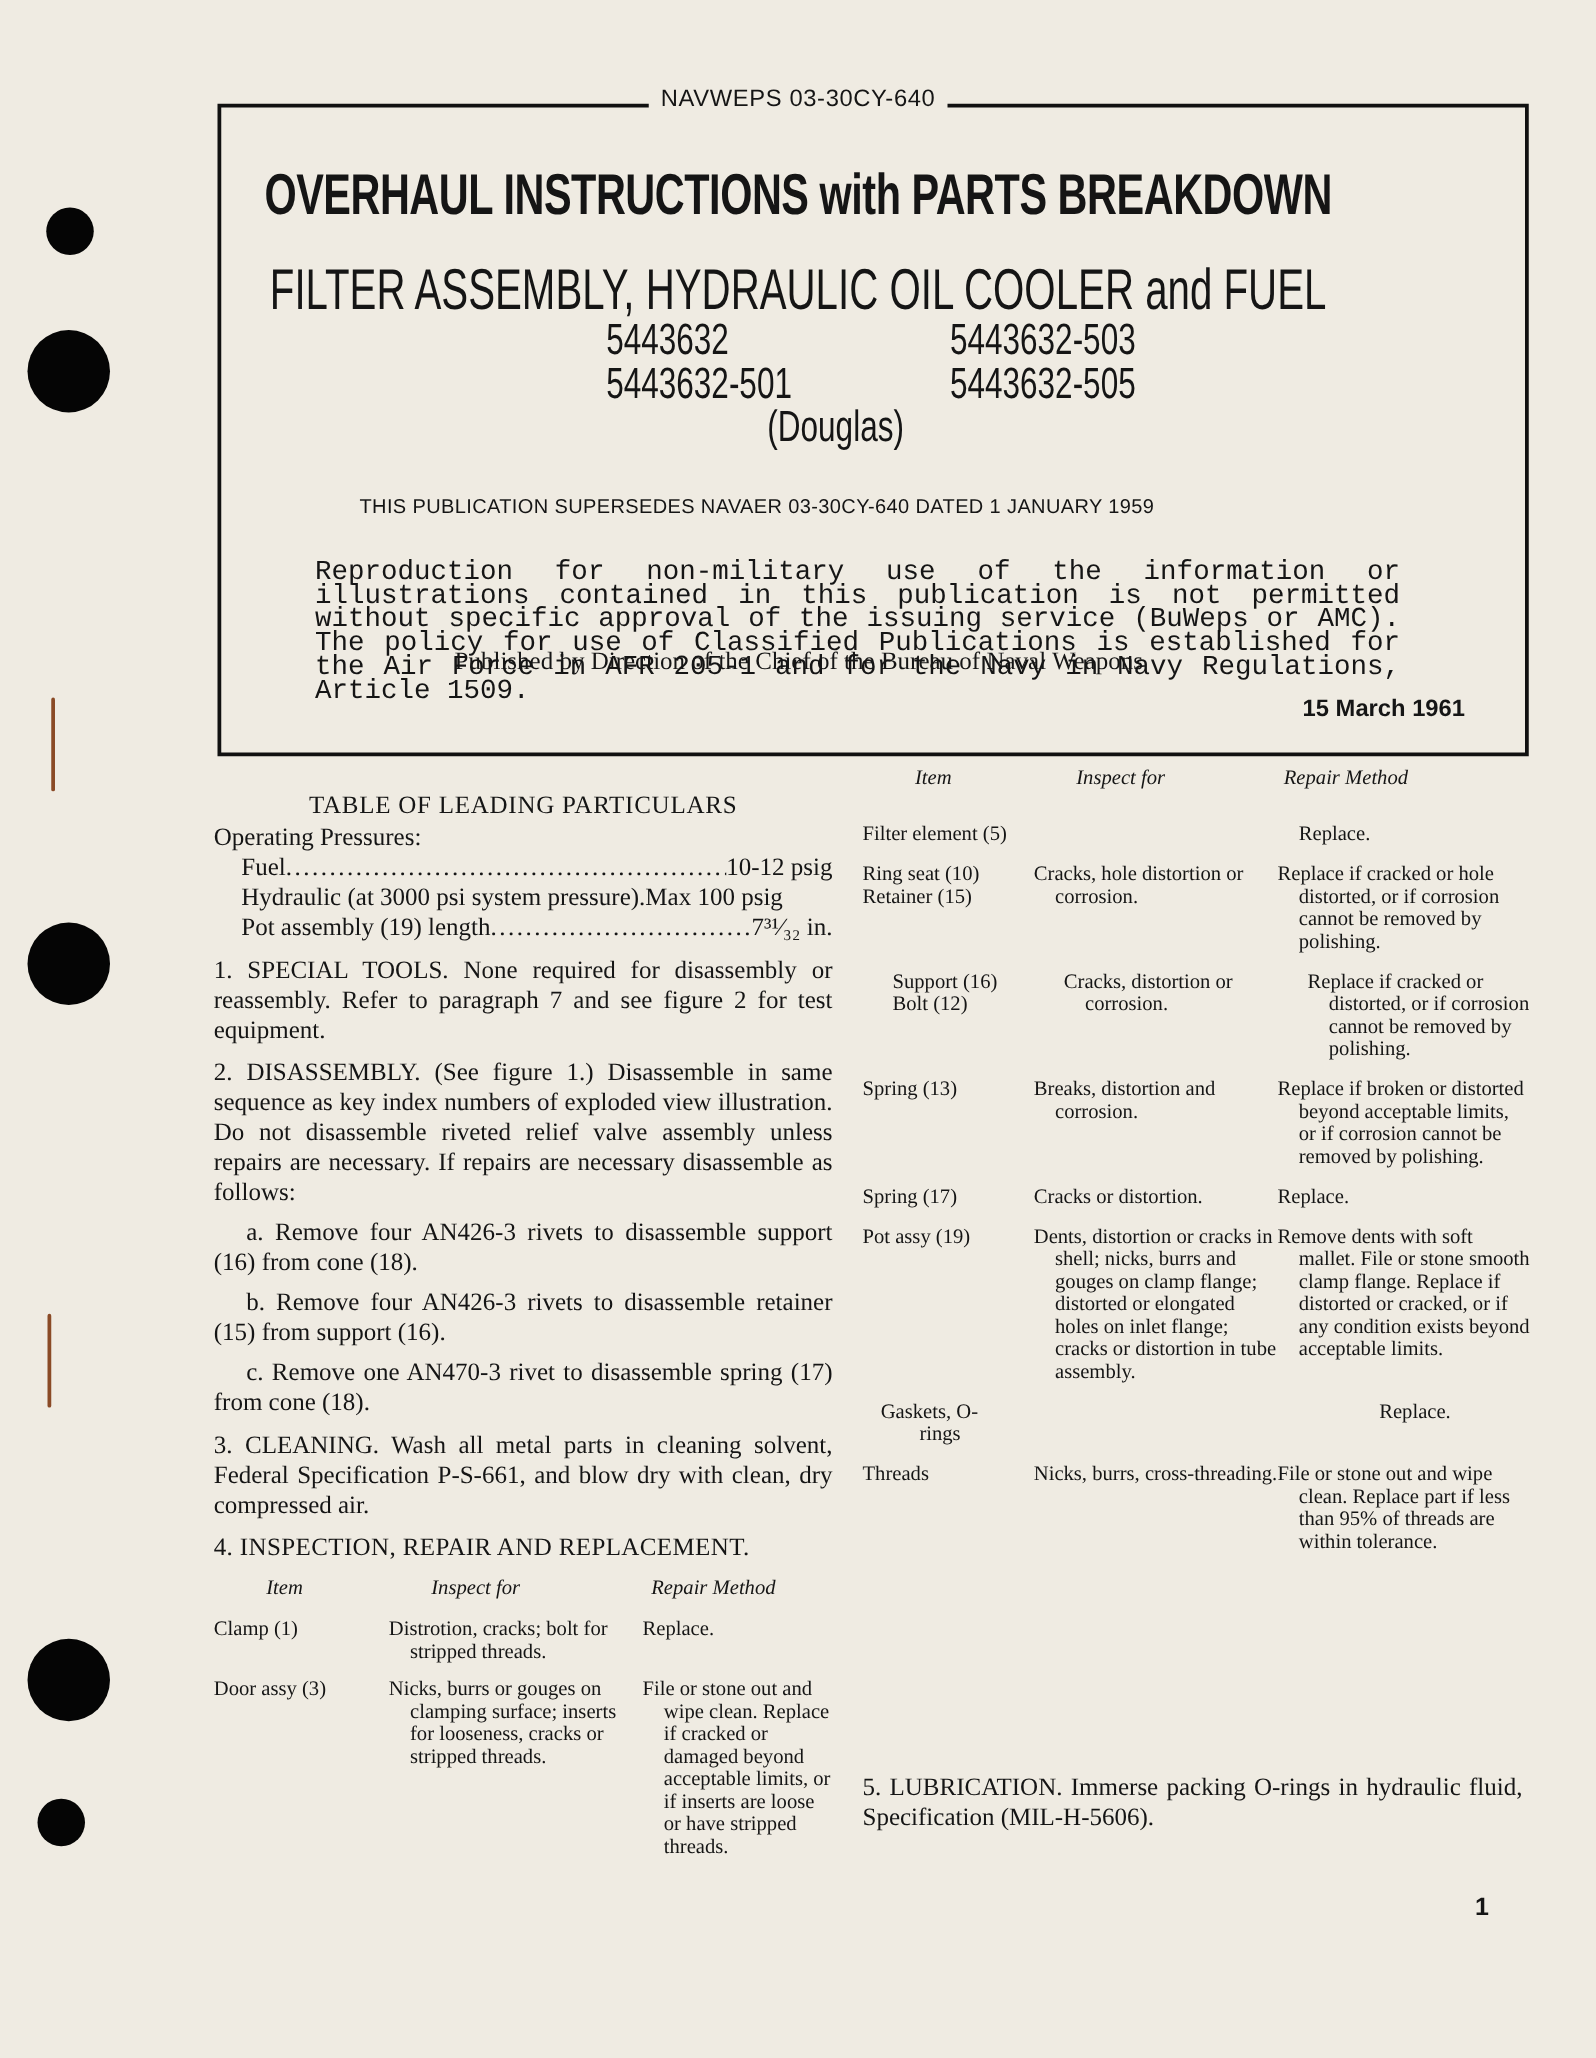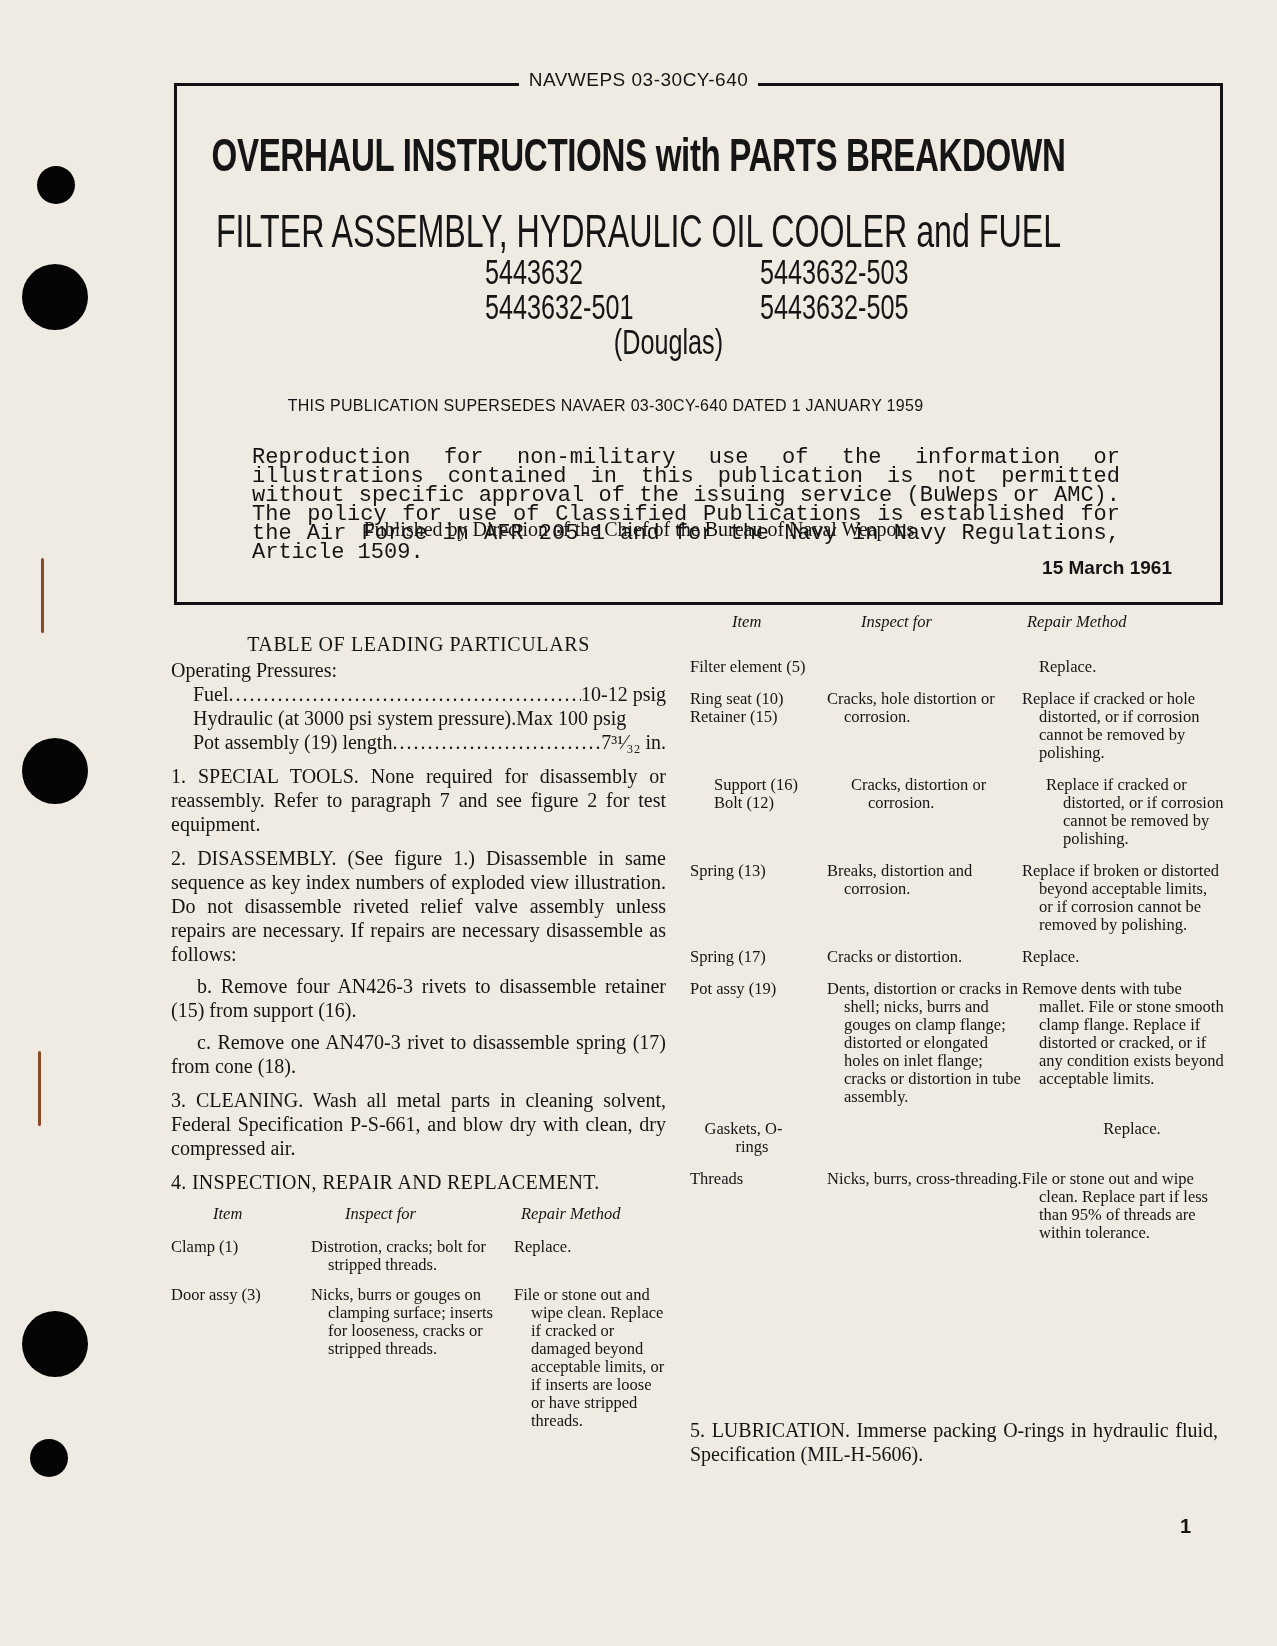--- a/index.html
+++ b/index.html
@@ -146,20 +146,21 @@
       <span class="val">.Max 100 psig</span>
   </div>
   <div class="tlp-row indent1">
     <span class="lbl">Pot assembly (19) length</span>
       <span class="dots"></span>
       <span class="val">7³¹⁄₃₂ in.</span>
   </div>
 
   <div class="para">1. SPECIAL TOOLS. None required for disassembly or reassembly. Refer to paragraph 7 and see figure 2 for test equipment.</div>
   <div class="para">2. DISASSEMBLY. (See figure 1.) Disassemble in same sequence as key index numbers of exploded view illustration. Do not disassemble riveted relief valve assembly unless repairs are necessary. If repairs are necessary disassemble as follows:</div>
+  <div class="subpara">a. Remove four AN426-3 rivets to disassemble support (16) from cone (18).</div>
   <div class="subpara">b. Remove four AN426-3 rivets to disassemble retainer (15) from support (16).</div>
   <div class="subpara">c. Remove one AN470-3 rivet to disassemble spring (17) from cone (18).</div>
   <div class="para">3. CLEANING. Wash all metal parts in cleaning solvent, Federal Specification P-S-661, and blow dry with clean, dry compressed air.</div>
   <div class="para" style="letter-spacing:0.3px;">4. INSPECTION, REPAIR AND REPLACEMENT.</div>
 
   <div class="insp-head">
     <div class="c1">Item</div>
     <div class="c2">Inspect for</div>
     <div class="c3">Repair Method</div>
   </div>
@@ -203,21 +204,21 @@
     <div class="rc3 hang">Replace if broken or distorted beyond acceptable limits, or if corrosion cannot be removed by polishing.</div>
   </div>
   <div class="rrow" style="margin-top:14px;">
     <div class="rc1">Spring (17)</div>
     <div class="rc2 hang">Cracks or distortion.</div>
     <div class="rc3 hang">Replace.</div>
   </div>
   <div class="rrow" style="margin-top:14px;">
     <div class="rc1">Pot assy (19)</div>
     <div class="rc2 hang">Dents, distortion or cracks in shell; nicks, burrs and gouges on clamp flange; distorted or elongated holes on inlet flange; cracks or distortion in tube assembly.</div>
-    <div class="rc3 hang">Remove dents with tube mallet. File or stone smooth clamp flange. Replace if distorted or cracked, or if any condition exists beyond acceptable limits.</div>
+    <div class="rc3 hang">Remove dents with soft mallet. File or stone smooth clamp flange. Replace if distorted or cracked, or if any condition exists beyond acceptable limits.</div>
   </div>
   <div class="rrow" style="margin-top:14px;text-align:center;">
     <div class="rc1 hang" style="width:90px;margin-right:47px;">Gaskets, O-rings</div>
     <div class="rc2 hang"></div>
     <div class="rc3 hang">Replace.</div>
   </div>
   <div class="rrow" style="margin-top:14px;">
     <div class="rc1">Threads</div>
     <div class="rc2 hang">Nicks, burrs, cross-threading.</div>
     <div class="rc3 hang">File or stone out and wipe clean. Replace part if less than 95% of threads are within tolerance.</div>

